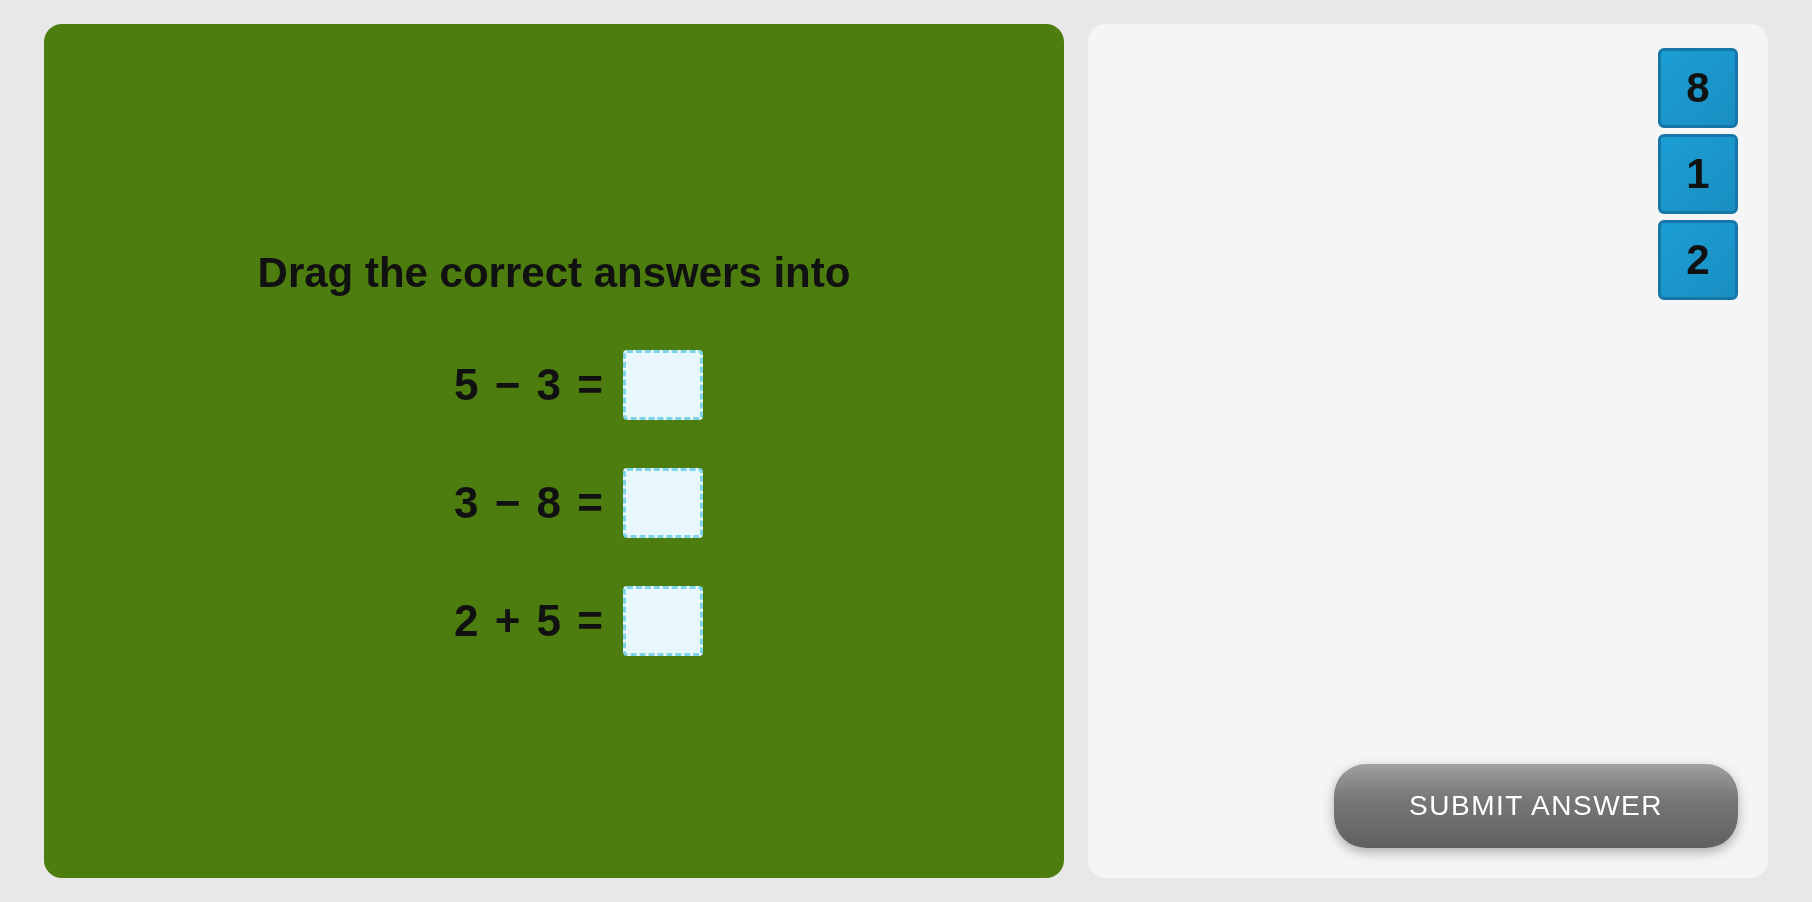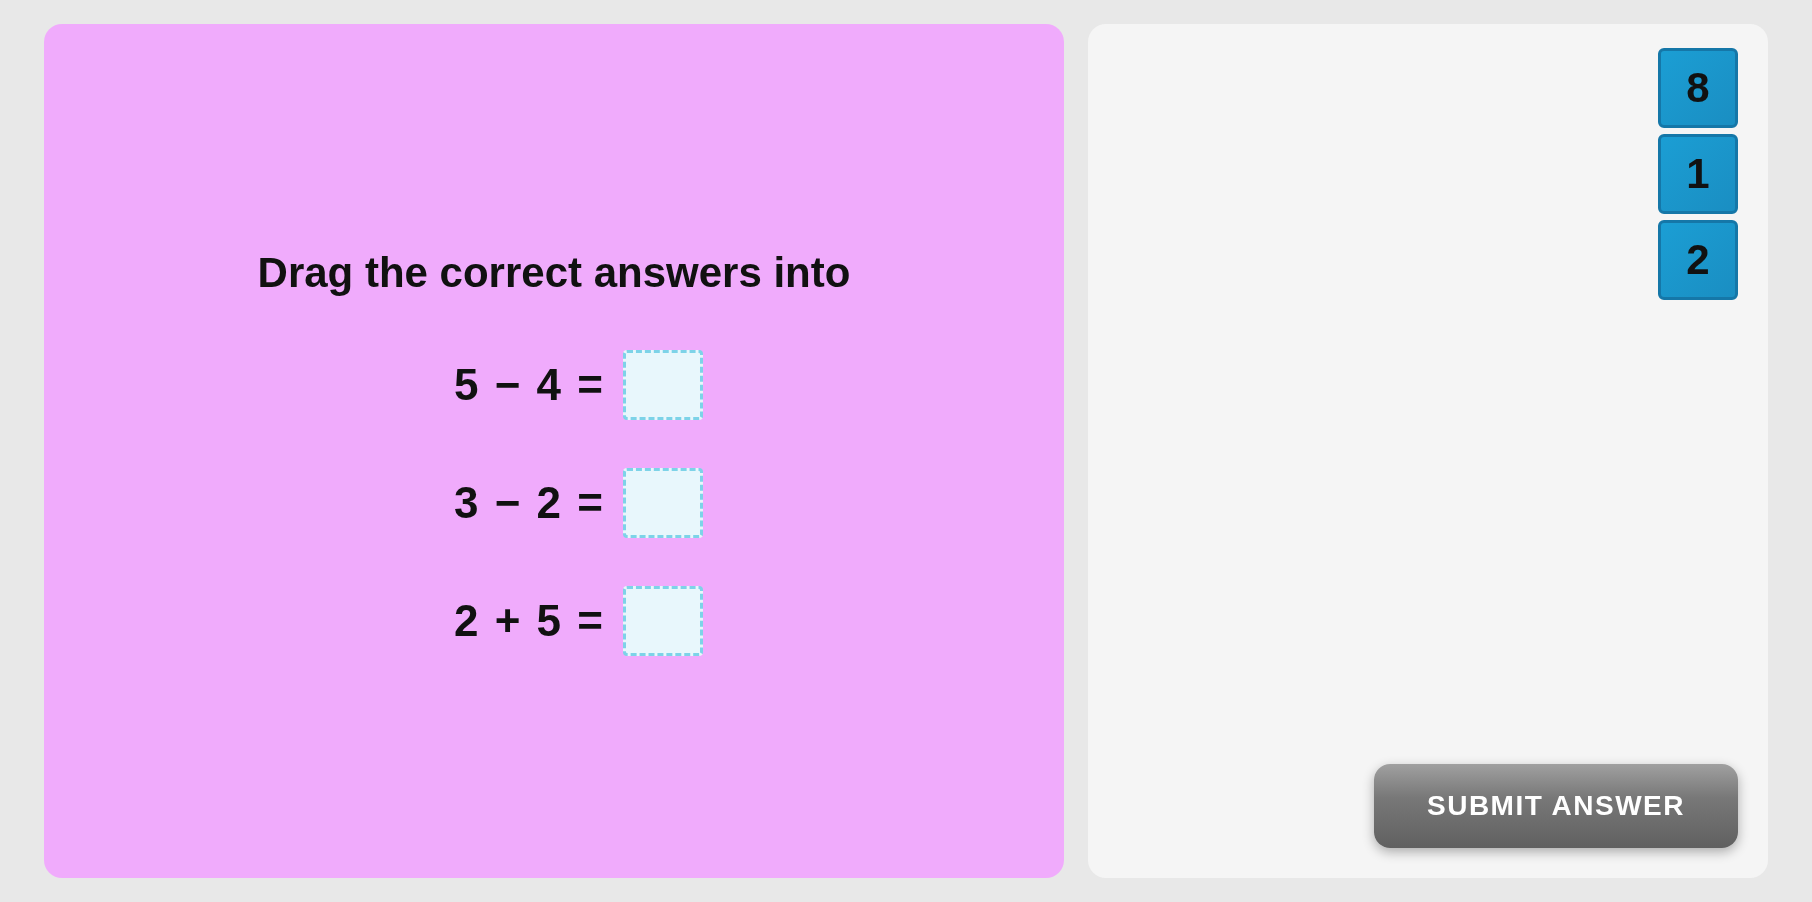--- a/index.html
+++ b/index.html
@@ -10,21 +10,21 @@
       align-items: center;
       justify-content: center;
       width: 1812px;
       height: 902px;
       font-family: Arial, sans-serif;
       gap: 24px;
       padding: 24px;
     }
 
     .left-panel {
-      background: #f0abfc;
+      background: #4d7c0f;
       border-radius: 18px;
       width: 1020px;
       height: 854px;
       display: flex;
       flex-direction: column;
       align-items: center;
       justify-content: center;
       gap: 50px;
     }
 
@@ -100,46 +100,46 @@
       font-size: 42px;
       font-weight: 900;
       color: #111;
       cursor: grab;
       user-select: none;
     }
 
     .submit-btn {
       background: linear-gradient(to bottom, #a0a0a0 0%, #787878 40%, #606060 100%);
       border: none;
-      border-radius: 16px;
-      padding: 26px 53px;
+      border-radius: 32px;
+      padding: 26px 75px;
       font-size: 28px;
-      font-weight: 700;
+      font-weight: 400;
       color: #fff;
       letter-spacing: 1.5px;
       cursor: pointer;
       text-transform: uppercase;
       box-shadow: 0 4px 12px rgba(0,0,0,0.3);
     }
   </style>
 </head>
 <body>
 
 <div class="left-panel">
   <div class="instruction-text">
     <span>Drag the correct answers into</span><br>
   </div>
 
   <div class="equations">
     <div class="equation-row">
-      <span class="equation-text">5 − 4  =</span>
+      <span class="equation-text">5 − 3  =</span>
       <div class="drop-box"></div>
     </div>
     <div class="equation-row">
-      <span class="equation-text">3 − 2  =</span>
+      <span class="equation-text">3 − 8  =</span>
       <div class="drop-box"></div>
     </div>
     <div class="equation-row">
       <span class="equation-text">2 + 5  =</span>
       <div class="drop-box"></div>
     </div>
   </div>
 </div>
 
 <div class="right-panel">

